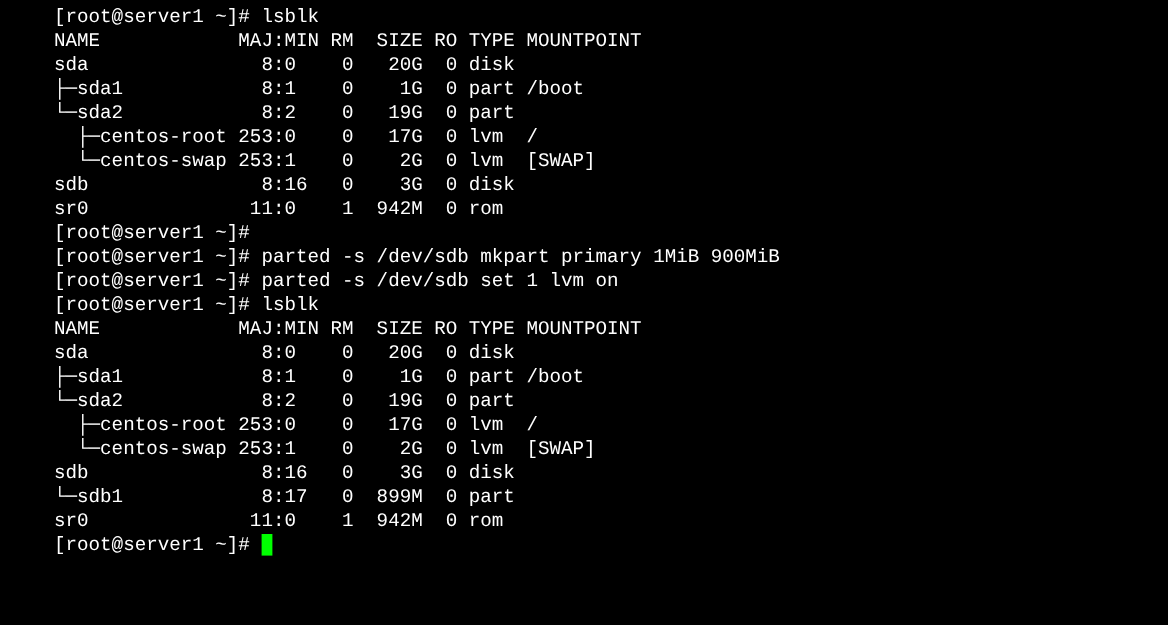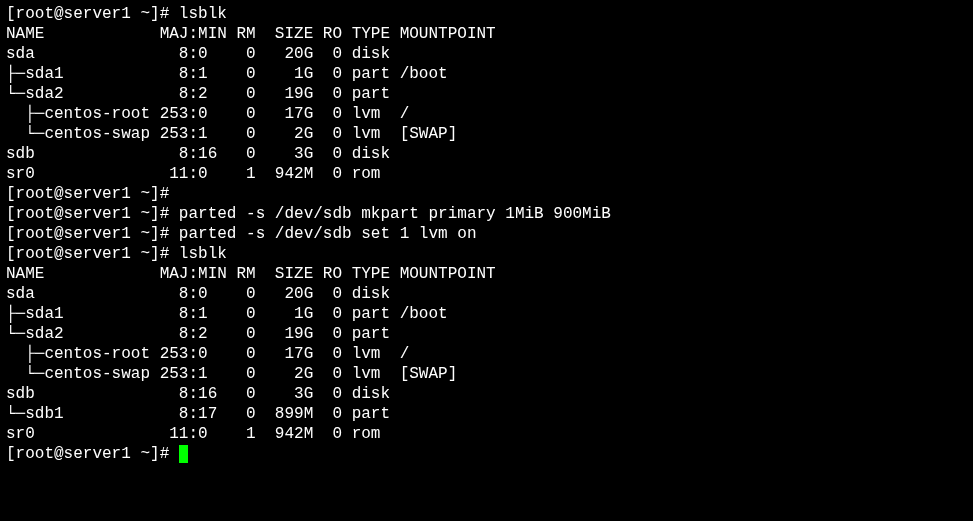--- a/index.html
+++ b/index.html
@@ -13,20 +13,21 @@
     width: 973px;
     height: 521px;
     overflow: hidden;
   }
   .terminal {
     padding: 4px 6px;
     white-space: pre;
   }
   .line {
     display: block;
+    margin-left: 39px;
   }
   .cursor {
     display: inline-block;
     width: 0.6em;
     height: 1.1em;
     background: #00ff00;
     vertical-align: text-bottom;
   }
 </style>
 </head>

